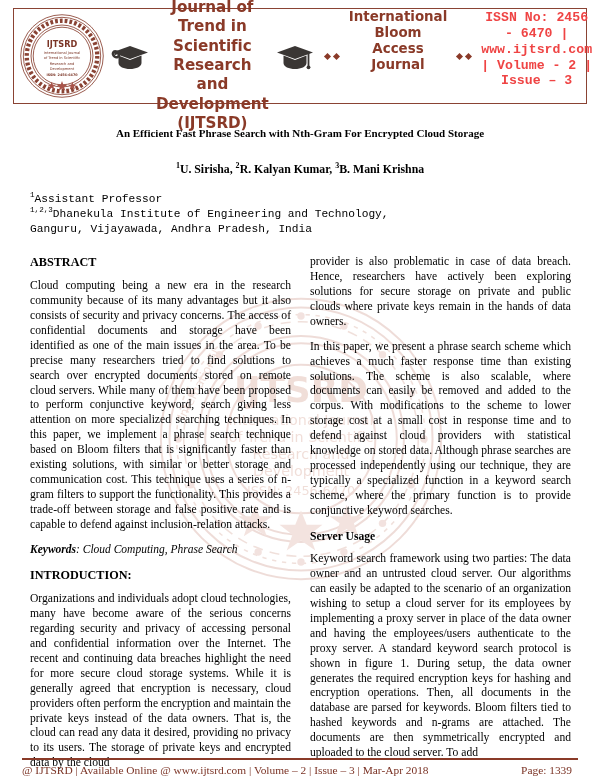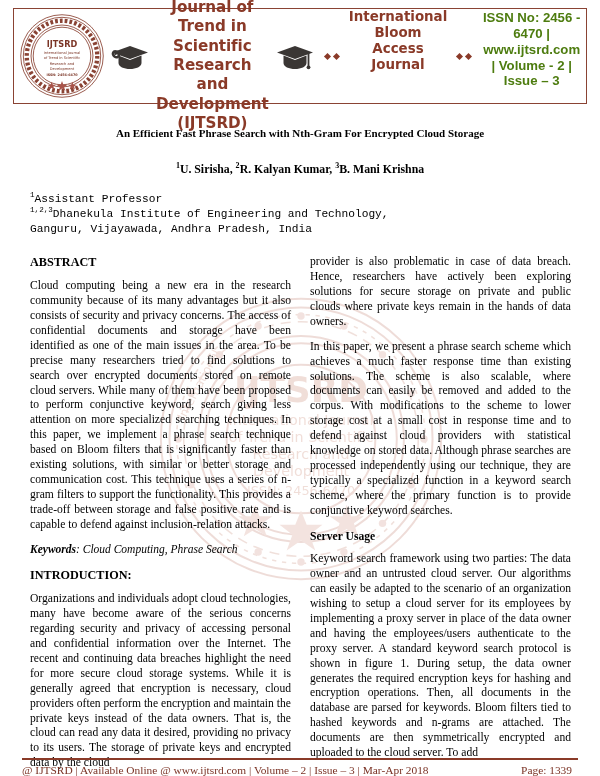--- a/index.html
+++ b/index.html
@@ -110,23 +110,23 @@
   .mh-open {
     text-align: center;
     font-family: "DejaVu Sans", sans-serif;
     font-weight: bold;
     color: #8a3a28;
     font-size: 13.4px;
     line-height: 1.2;
   }
   .mh-issn {
     text-align: center;
-    font-family: Liberation Sans, sans-serif;
-    font-weight: bold;
-    color: #4d7c0f;
+    font-family: Liberation Mono, monospace;
+    font-weight: bold;
+    color: #ef4444;
     font-size: 13.2px;
     line-height: 1.2;
     padding-top: 1px;
   }
 
   
   .content {
     position: relative;
     z-index: 2;
     padding: 0 30px;

